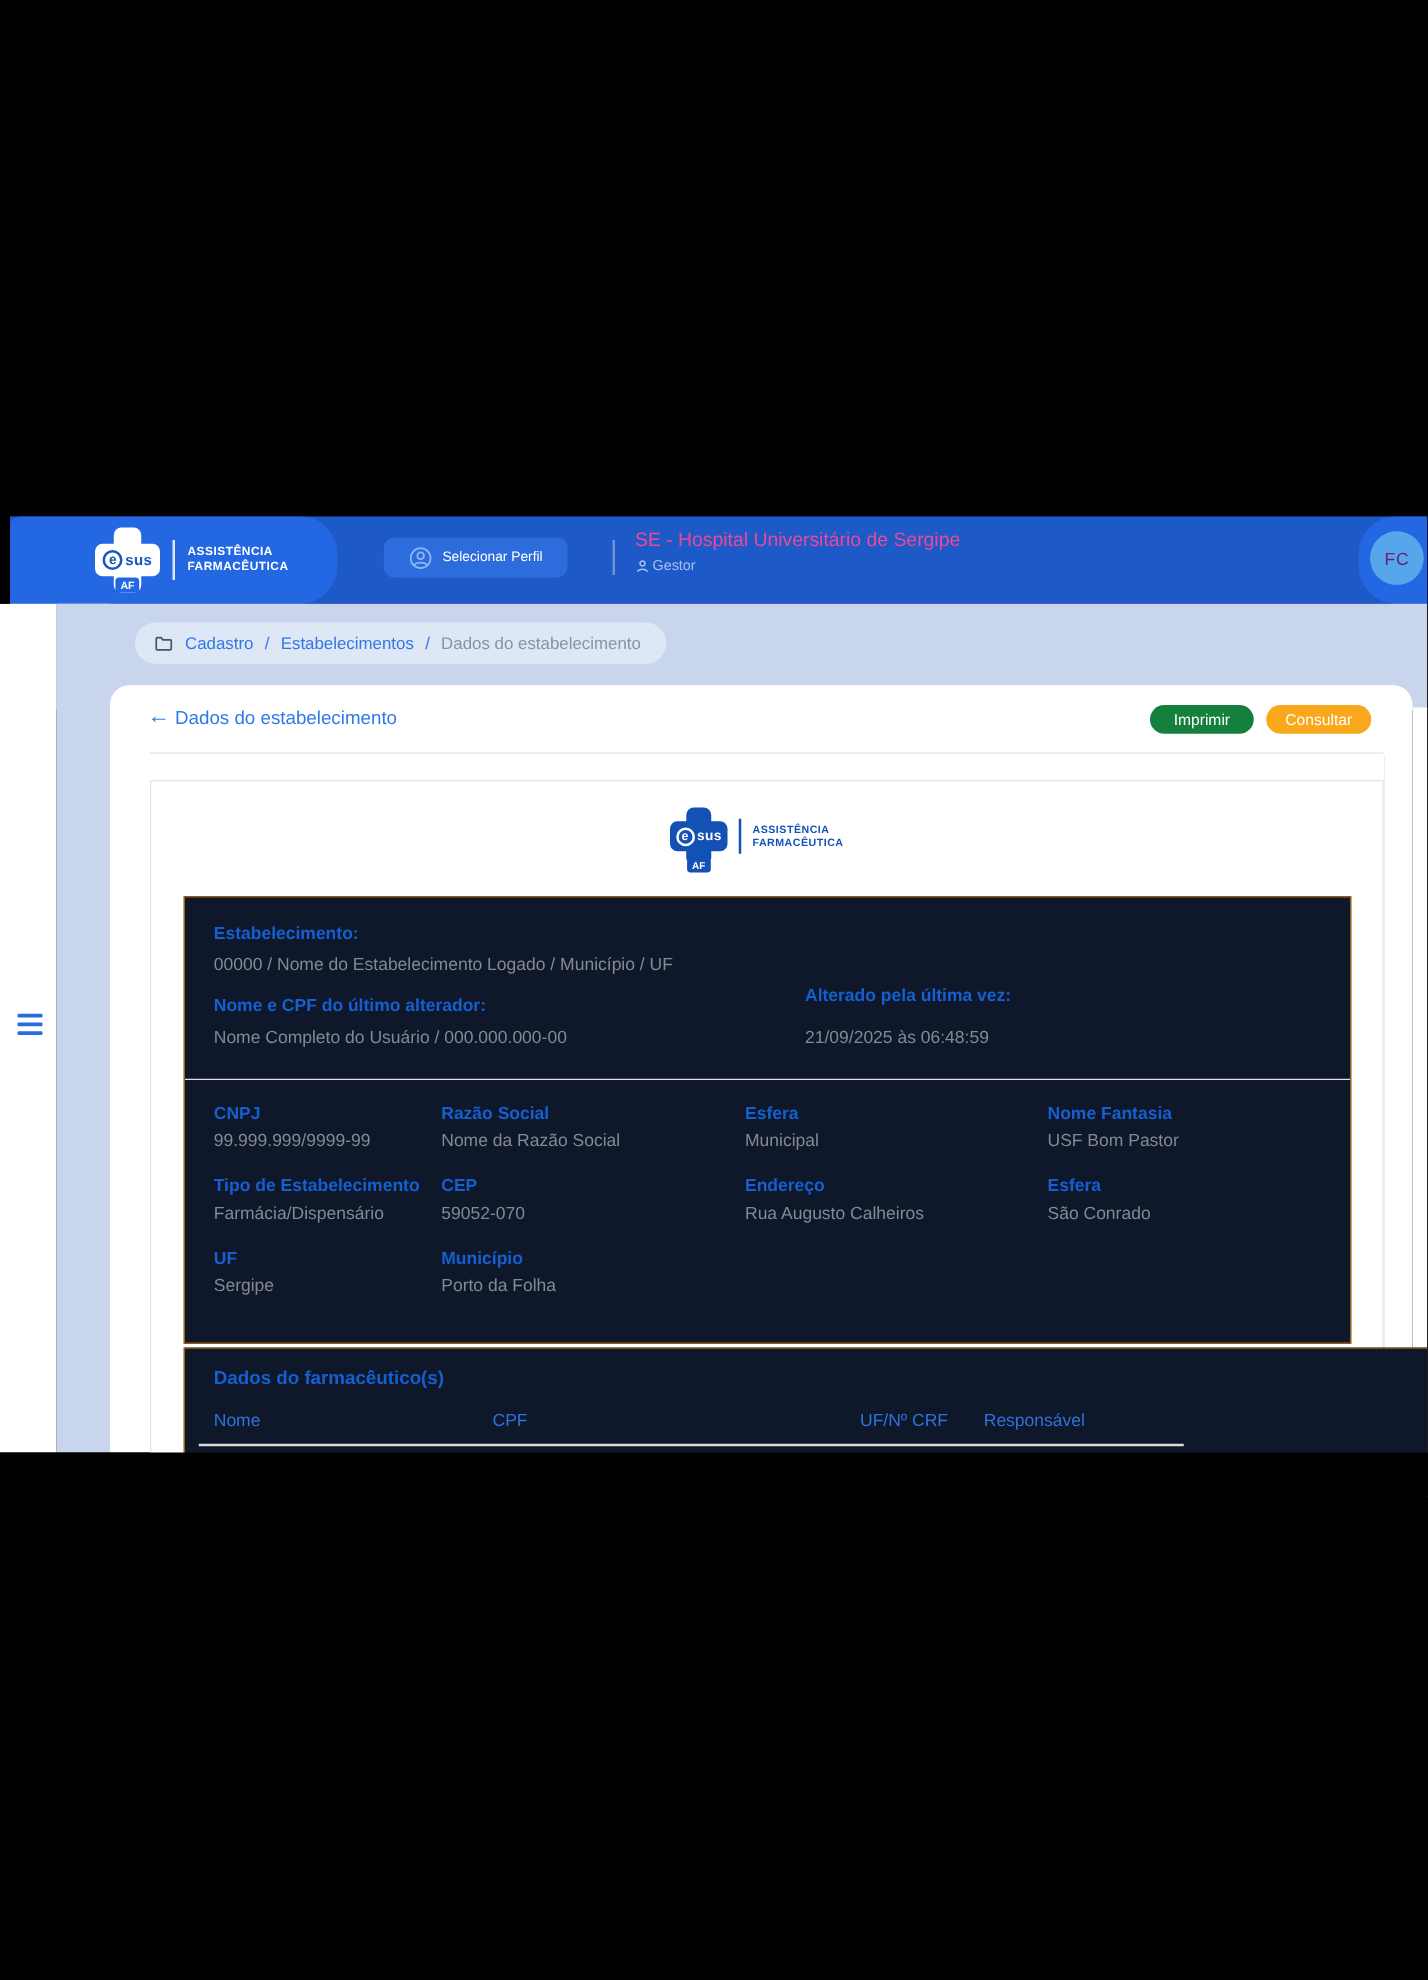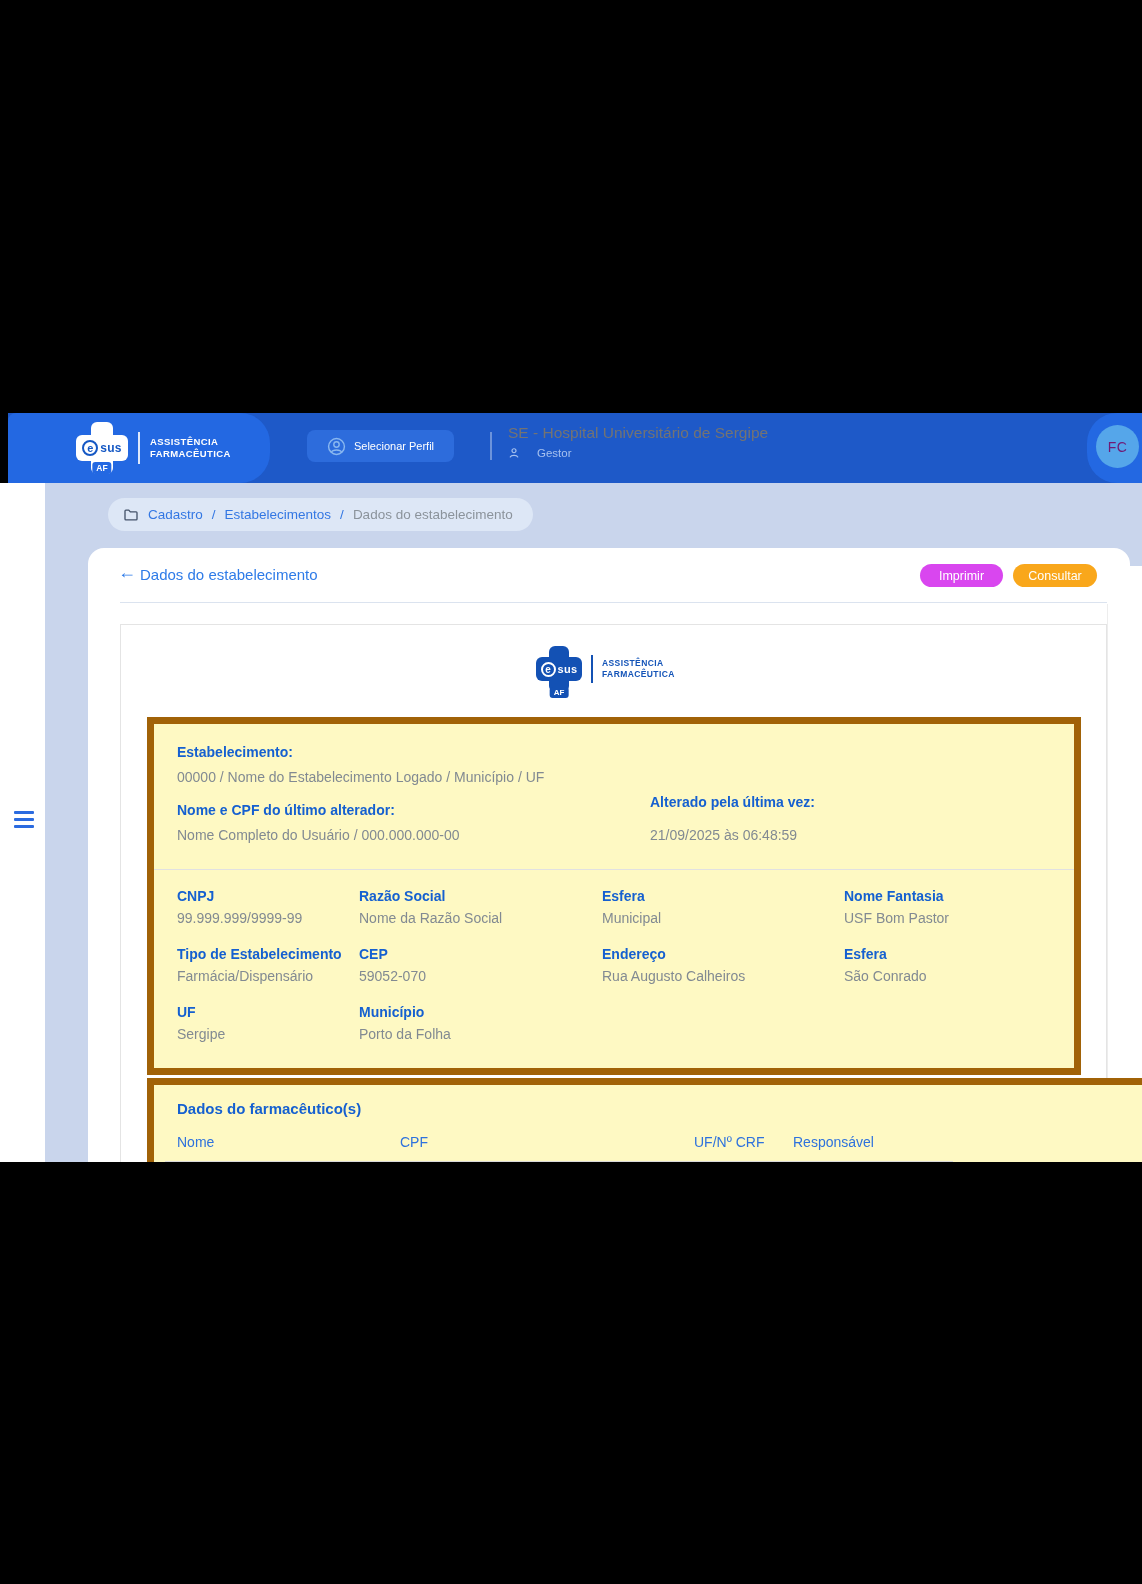--- a/index.html
+++ b/index.html
@@ -42,52 +42,52 @@
   .logo-dark .mark { left:0; top:11px; width:46px; height:24px; }
   .logo-dark .e-ring { width:15px; height:15px; font-size:10px; color:#fff; border-color:#fff; }
   .logo-dark .sus { font-size:11px; color:#fff; }
   .logo-dark .af-badge { bottom:-6px; font-size:8px; padding:1px 4px; background:#1351b4; color:#fff; }
   .logo-dark .brand-sep { width:2px; height:28px; background:#1351b4; margin:0 9px; }
   .logo-dark .brand-text { color:#1454b8; font-size:8.5px; }
 
   .select-profile { position:absolute; left:307px; top:430px; width:147px; height:32px; background:#2d6cdc; border:none; border-radius:8px; color:#fff; font-size:11px; display:flex; align-items:center; justify-content:center; gap:8px; cursor:pointer; font-family:inherit; }
   .select-profile svg { color:#8ab8f0; }
   .header-vsep { position:absolute; left:490px; top:432px; width:2px; height:28px; background:rgba(255,255,255,.35); }
-  .hospital-title { position:absolute; left:508px; top:424px; color:#737373; font-size:15.5px; font-weight:500; }
-  .role-row { position:absolute; left:508px; top:447px; display:flex; align-items:center; gap:17px; color:#a6c1ef; font-size:11.5px; }
+  .hospital-title { position:absolute; left:508px; top:424px; color:#ec4899; font-size:15.5px; font-weight:500; }
+  .role-row { position:absolute; left:508px; top:447px; display:flex; align-items:center; gap:2px; color:#a6c1ef; font-size:11.5px; }
 
   
   .bluebg-top { position:absolute; left:45px; top:483px; width:1097px; height:85px; background:#c9d5ec; }
   .bluebg-leftcol { position:absolute; left:45px; top:483px; width:43px; height:679px; background:#c9d5ec; }
   .sidebar-strip { position:absolute; left:0; top:483px; width:45px; height:679px; background:#fff; }
   .hamburger { position:absolute; left:14px; top:811px; width:20px; cursor:pointer; }
   .hamburger div { height:3px; background:#2b6be0; margin-bottom:4px; border-radius:1px; }
   .white-card { position:absolute; left:88px; top:548px; width:1042px; height:614px; background:#fff; border-radius:16px 16px 0 0; }
   .white-right-strip { position:absolute; left:1130px; top:566px; width:12px; height:596px; background:#fff; }
 
   
   .breadcrumb { position:absolute; left:108px; top:498px; height:33px; background:#dde7f6; border-radius:17px; display:inline-flex; align-items:center; gap:9px; padding:0 20px 0 15px; font-size:13.5px; }
   .breadcrumb .link { color:#3377e3; cursor:pointer; }
   .breadcrumb .sep { color:#3377e3; }
   .breadcrumb .current { color:#8b939b; }
 
   
   .back-arrow { position:absolute; left:118px; top:563px; color:#2e7be8; font-size:18px; cursor:pointer; line-height:1; }
   .page-title { position:absolute; left:140px; top:566px; color:#2e7be8; font-size:15px; font-weight:500; }
   .btn { position:absolute; top:564px; height:23px; border:none; border-radius:12px; color:#fff; font-size:12.5px; display:flex; align-items:center; justify-content:center; cursor:pointer; font-family:inherit; }
-  .btn-print { left:920px; width:83px; background:#d946ef; }
+  .btn-print { left:920px; width:83px; background:#15803d; }
   .btn-consult { left:1013px; width:84px; background:#f9a71b; }
   .title-divider { position:absolute; left:120px; top:602px; width:987px; height:1px; background:#dbe3ef; }
   .content-edge { position:absolute; left:1107px; top:604px; width:1px; height:558px; background:#ededed; }
 
   
   .doc-box { position:absolute; left:120px; top:624px; width:987px; height:545px; border:1px solid #e4e4e4; background:#fff; }
   .doc-logo { position:absolute; left:536px; top:646px; }
 
-  .info-box { position:absolute; border:7px solid #a16207; background:#fef9c3; }
+  .info-box { position:absolute; border:1px solid #a16207; background:#0f172a; }
   .box-a { left:147px; top:717px; width:934px; height:358px; }
   .box-a .inner-divider { position:absolute; left:0; right:0; top:145px; height:1px; background:#e1e1e1; }
   .lbl { color:#1560d0; font-weight:bold; font-size:14px; }
   .val { color:#828a92; font-size:14px; }
   .abs { position:absolute; }
 
   .field-grid { position:absolute; left:0; top:164px; width:100%; padding-left:23px; display:grid; grid-template-columns:182px 243px 242px 1fr; grid-auto-rows:58px; }
   .field-cell .lbl { display:block; }
   .field-cell .val { display:block; margin-top:6px; }
 

